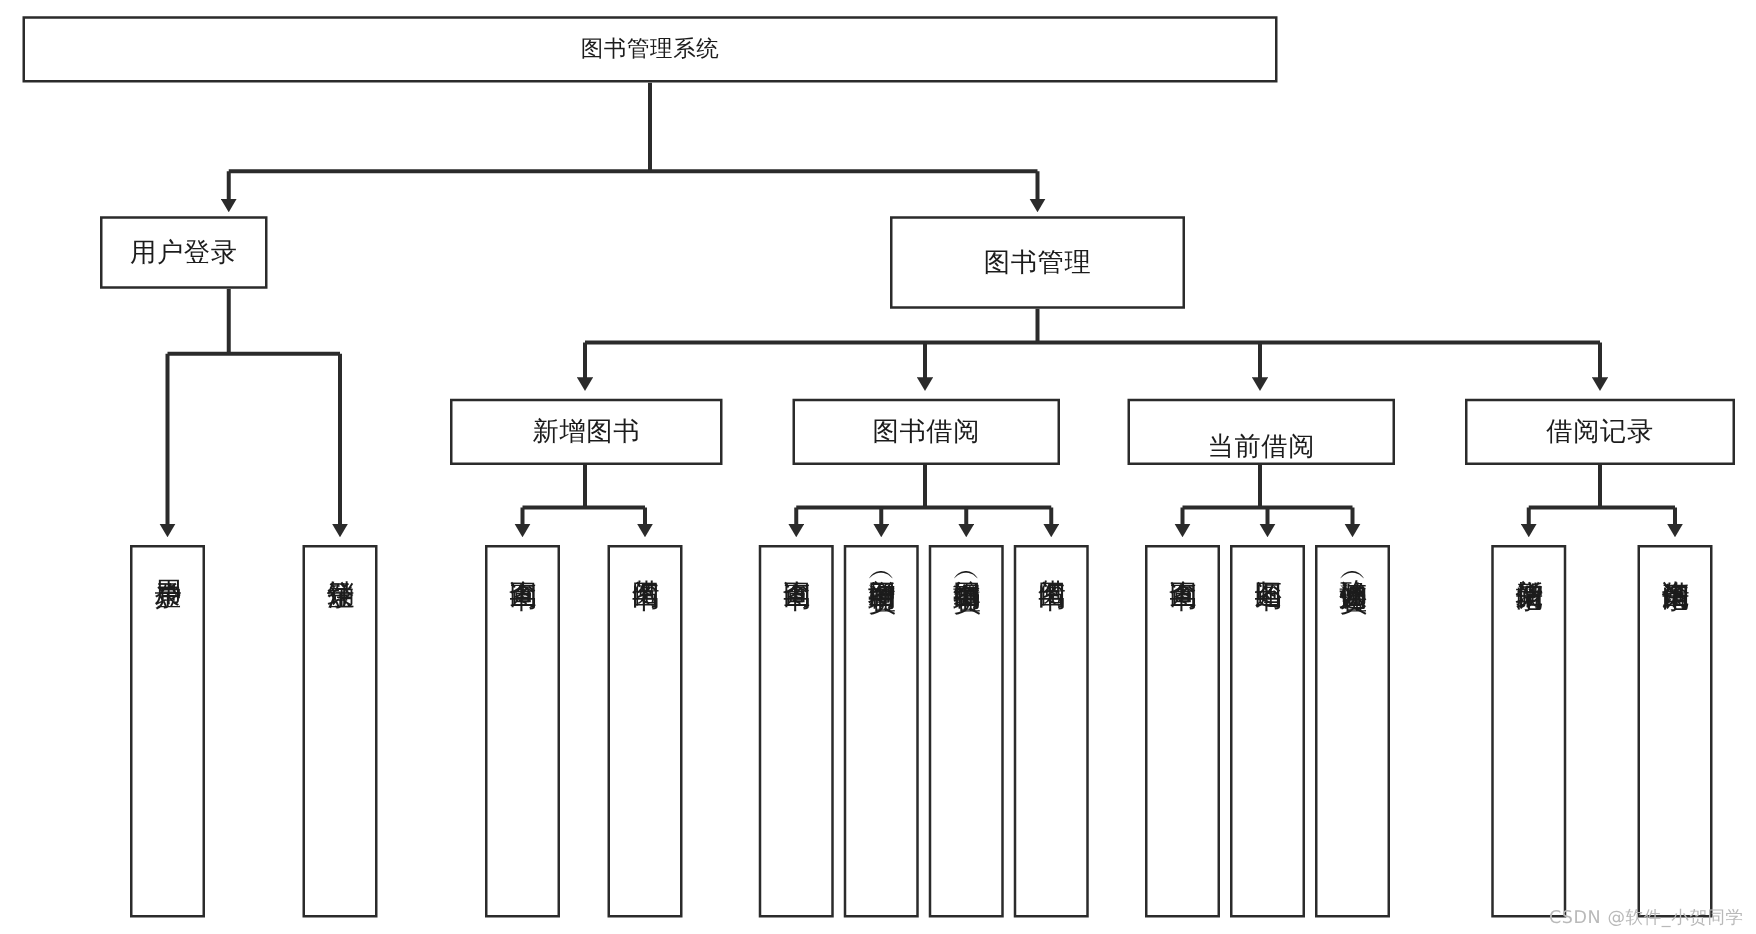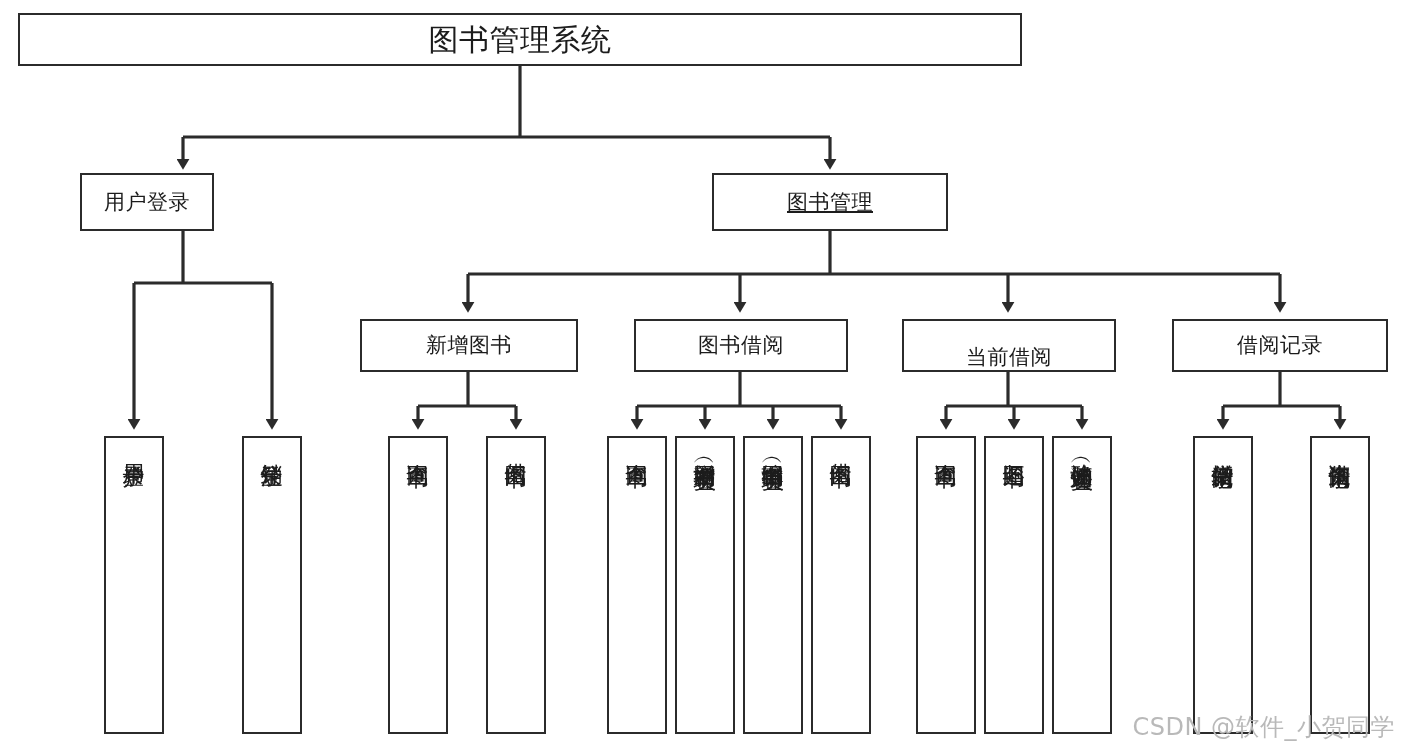--- a/index.html
+++ b/index.html
@@ -50,26 +50,26 @@
     justify-content: center;
     padding-top: 8px;
   }
   .node.vert .label {
     writing-mode: vertical-rl;
     text-orientation: upright;
     font-size: 22px;
     line-height: 1.05;
     letter-spacing: 1px;
   }
-  .node.root .label { font-size: 30px; }
+  .node.root .label { font-size: 18px; }
   .watermark {
     position: absolute;
     right: 10px;
     bottom: 4px;
-    font-size: 24px;
+    font-size: 14px;
     color: #b9b9b9;
     white-space: nowrap;
     letter-spacing: 0.5px;
   }
 </style>
 </head>
 <body>
 
 <div id="diagram-root">
 
@@ -123,21 +123,21 @@
     </g>
   </svg>
 
   <div class="node horiz root" style="left:18px; top:13px; width:1004px; height:53px;">
     <span class="label">图书管理系统</span>
   </div>
 
   <div class="node horiz" style="left:80px; top:173px; width:134px; height:58px;">
     <span class="label">用户登录</span>
   </div>
-  <div class="node horiz" style="left:712px; top:173px; width:236px; height:58px;text-decoration:underline;">
+  <div class="node horiz" style="left:712px; top:173px; width:236px; height:74px;">
     <span class="label">图书管理</span>
   </div>
 
   <div class="node horiz" style="left:360px; top:319px; width:218px; height:53px;">
     <span class="label">新增图书</span>
   </div>
   <div class="node horiz" style="left:634px; top:319px; width:214px; height:53px;">
     <span class="label">图书借阅</span>
   </div>
   <div class="node horiz" style="left:902px; top:319px; width:214px; height:53px;align-items:flex-end;">

